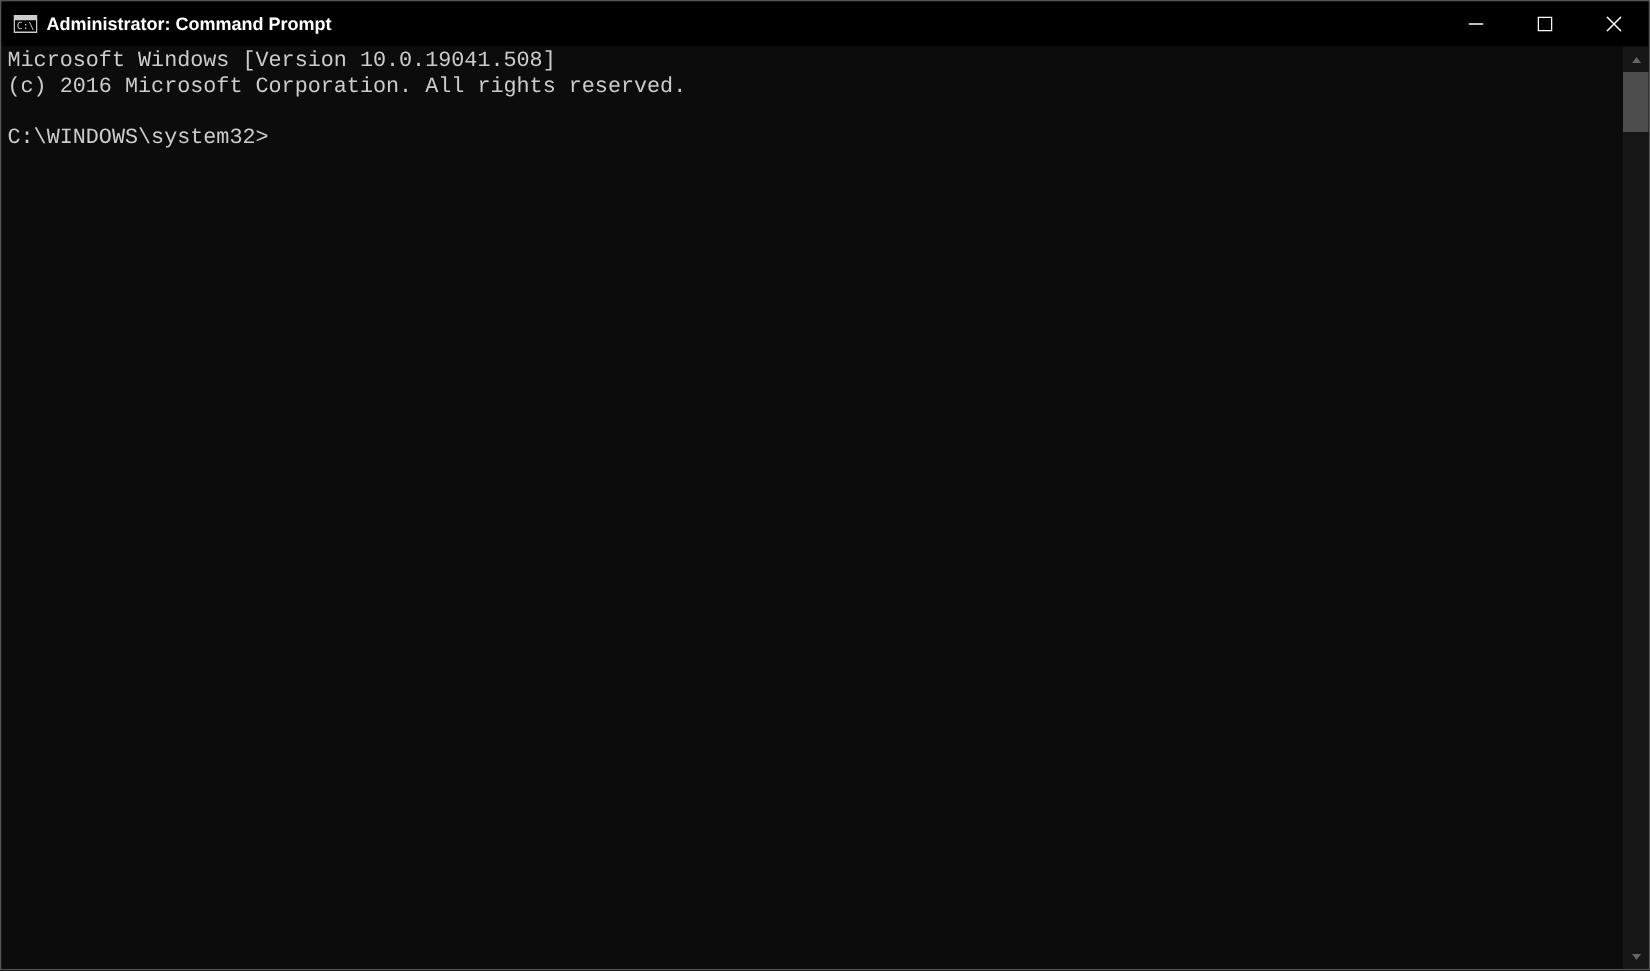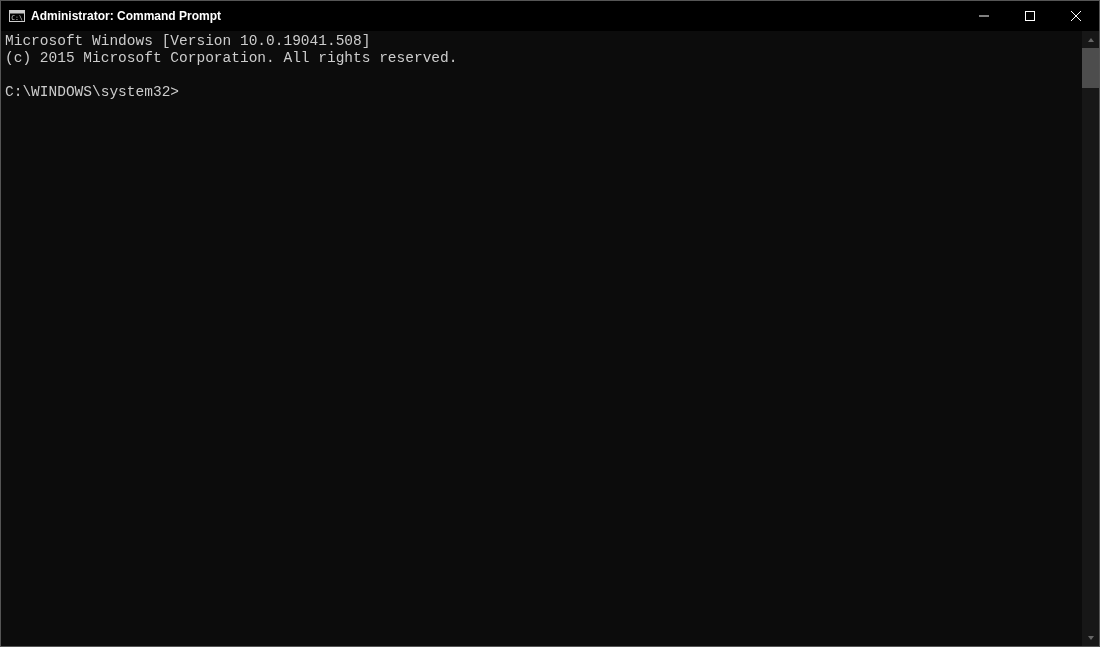--- a/index.html
+++ b/index.html
@@ -157,21 +157,21 @@
       <button class="title-btn close">
         <svg viewBox="0 0 10 10">
           <line x1="0" y1="0" x2="10" y2="10" stroke="#fff" stroke-width="1"></line>
           <line x1="10" y1="0" x2="0" y2="10" stroke="#fff" stroke-width="1"></line>
         </svg>
       </button>
     </div>
   </div>
   <div class="content-wrap">
     <div class="terminal"><span>Microsoft Windows [Version 10.0.19041.508]</span>
-<span>(c) 2015 Microsoft Corporation. All rights reserved.</span>
+<span>(c) 2016 Microsoft Corporation. All rights reserved.</span>
 <span></span>
 <span class="prompt-line"><span>C:\WINDOWS\system32&gt;</span><span class="cursor-spot"></span></span></div>
     <div class="scrollbar">
       <div class="scroll-arrow">
         <svg width="8" height="8" viewBox="0 0 8 8">
             <polygon points="4,2 7,6 1,6" fill="#666"></polygon>
           </svg>
       </div>
       <div class="scroll-track">
         <div class="scroll-thumb"></div>

